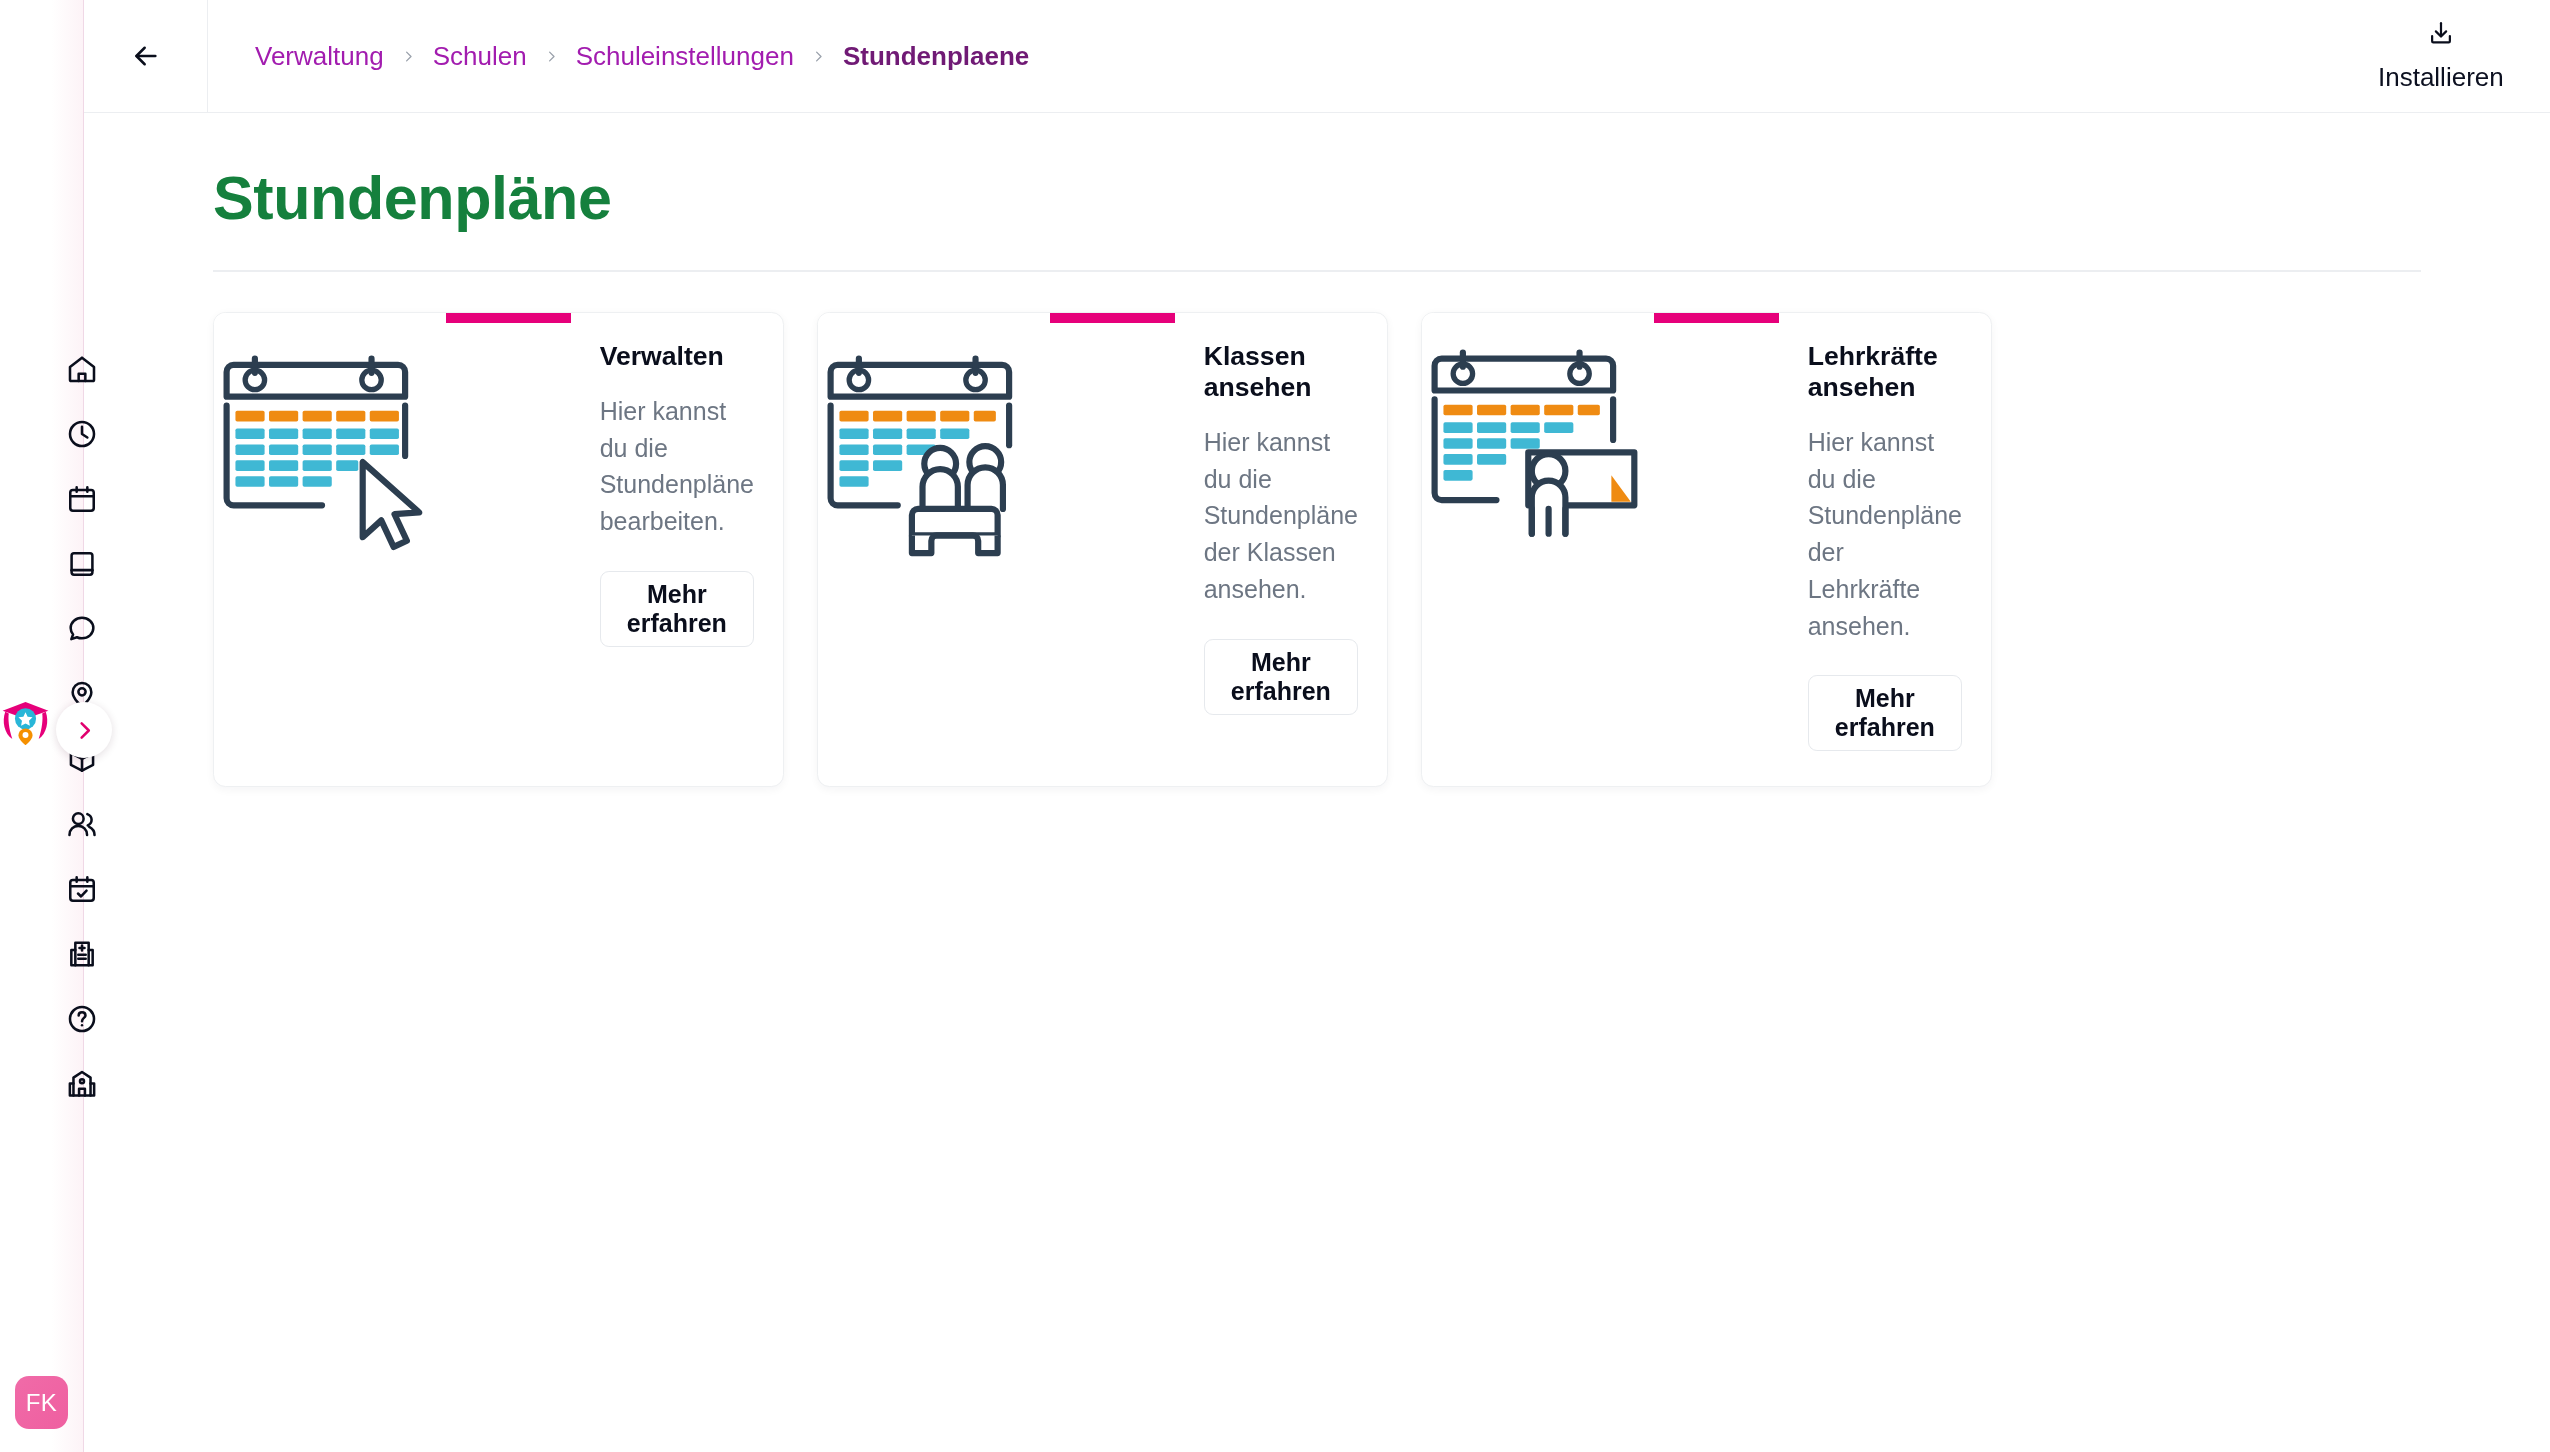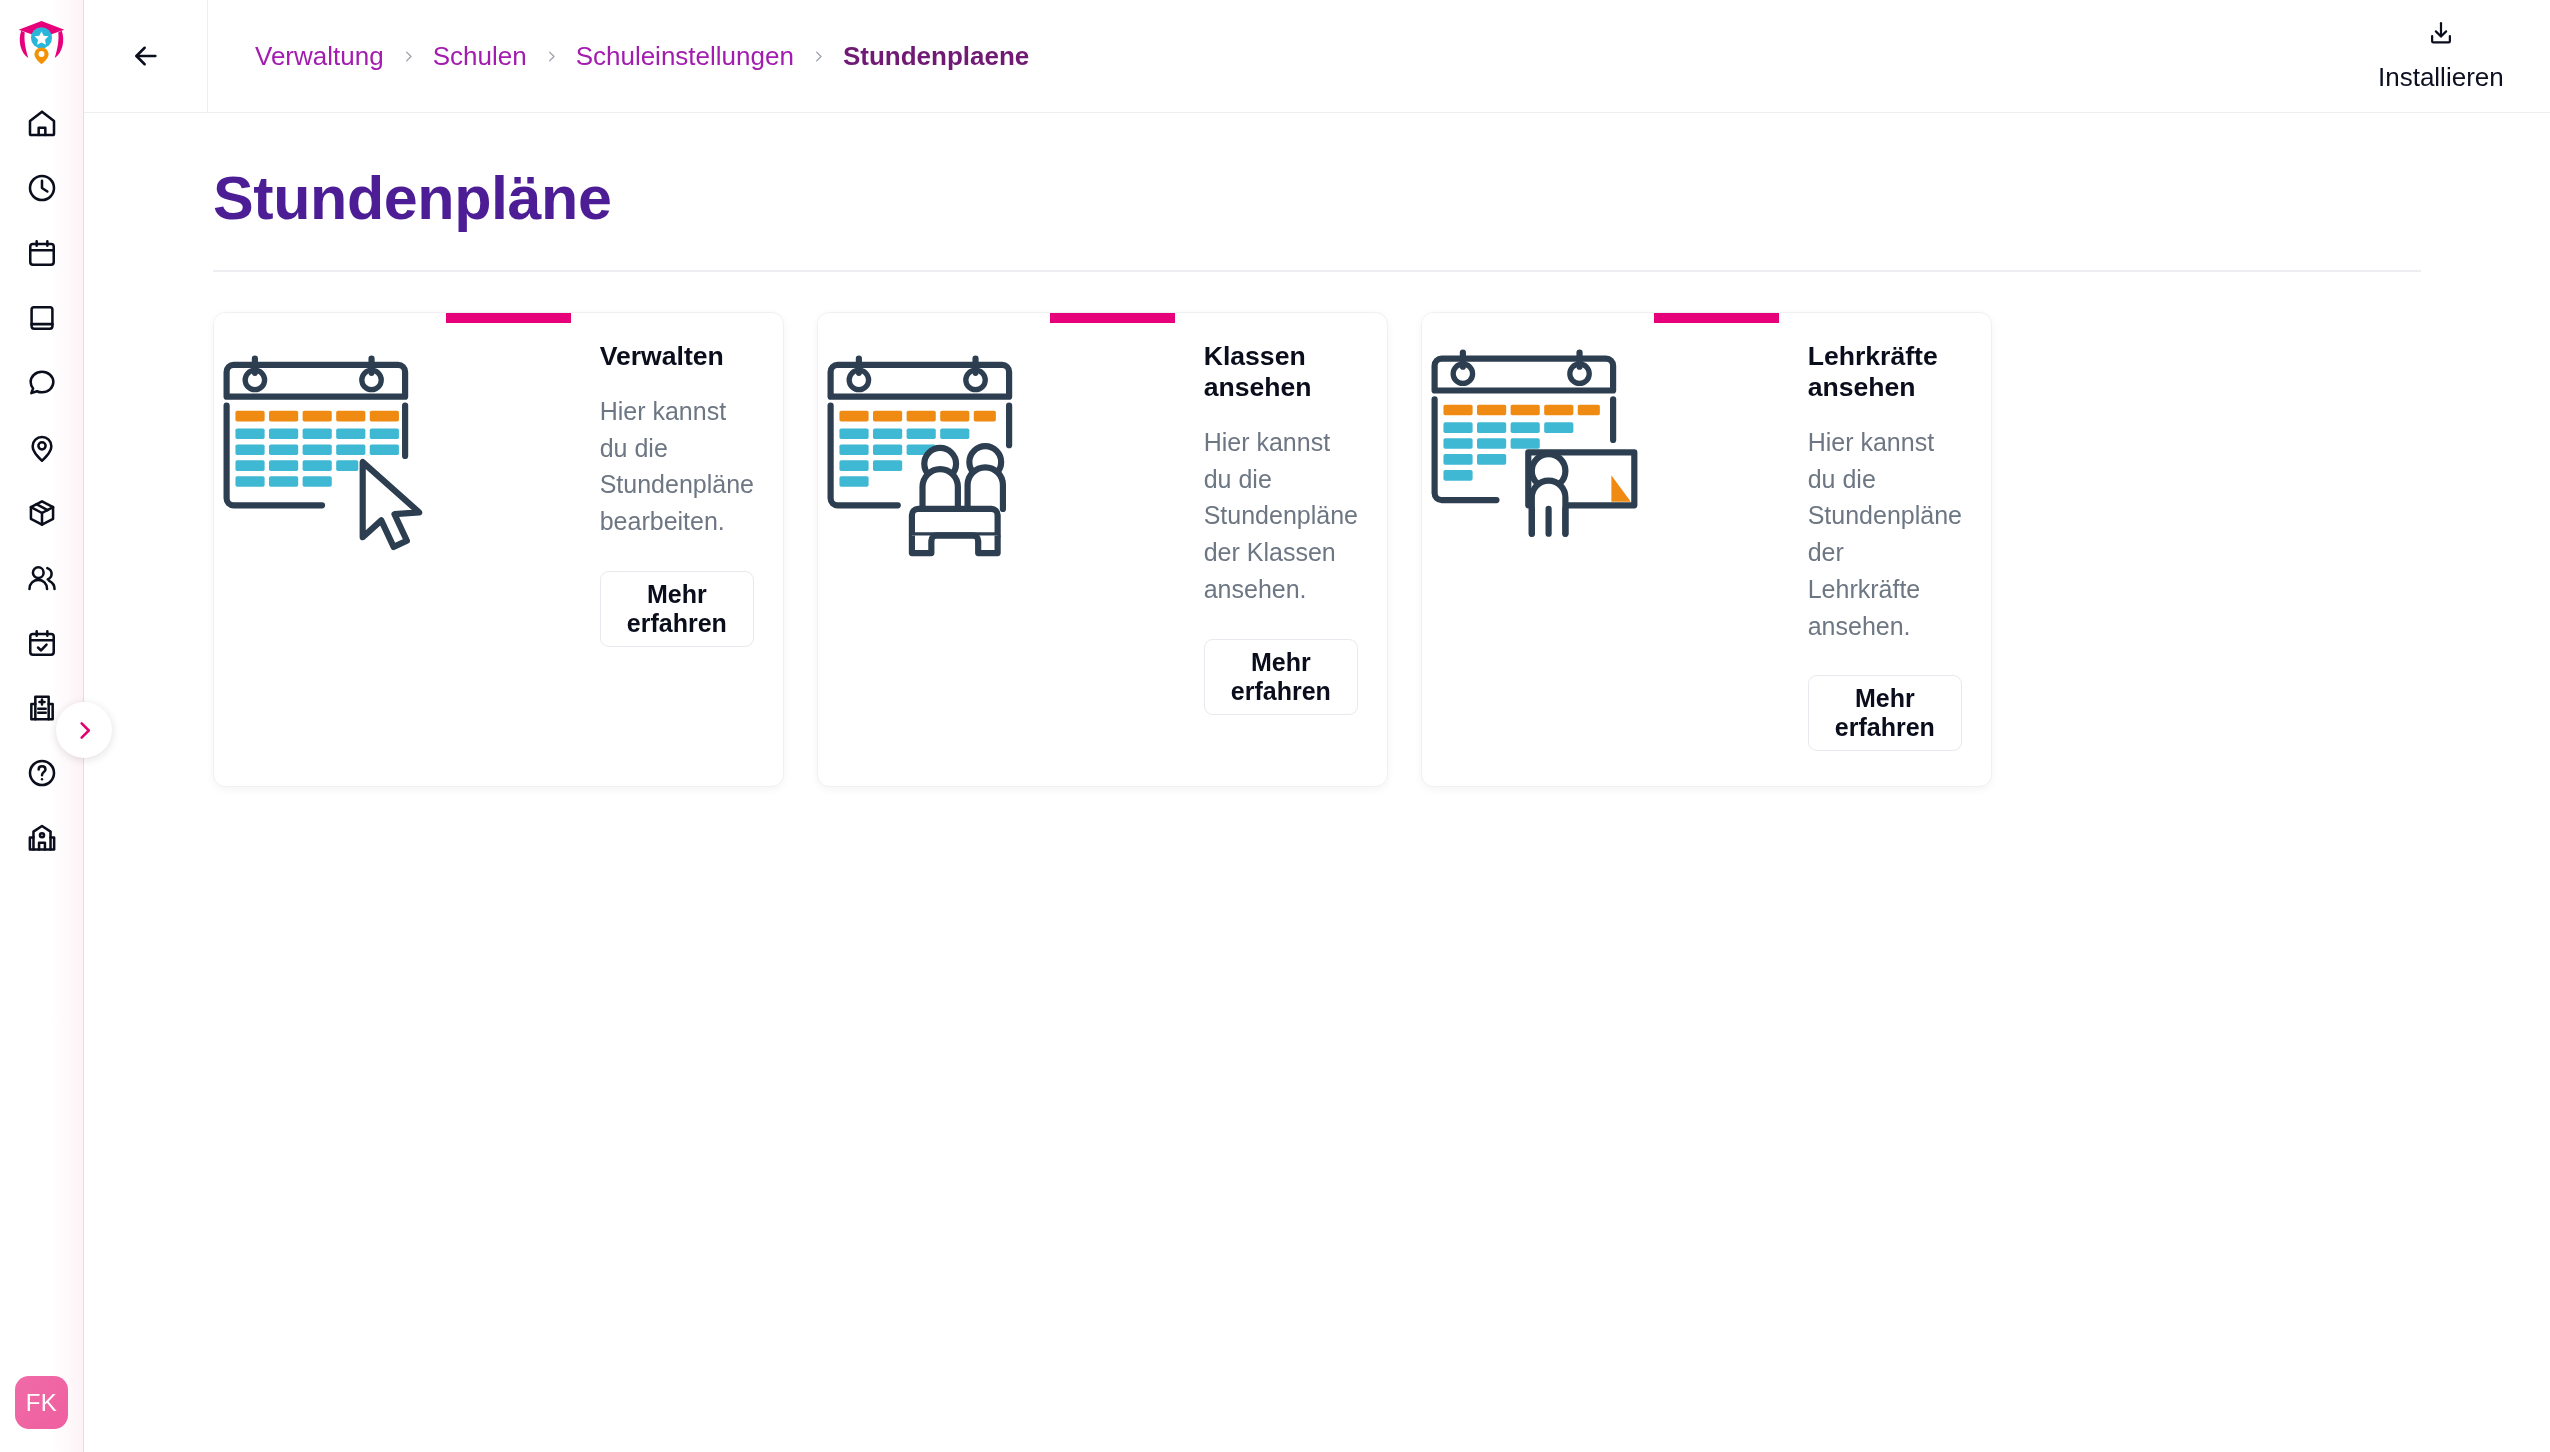--- a/index.html
+++ b/index.html
@@ -14,21 +14,21 @@
 
   .app { display: flex; width: 2550px; height: 1452px; position: relative; }
 
   
   .sidebar {
     width: 84px;
     height: 1452px;
     background: linear-gradient(to right, #ffffff 0%, #ffffff 62%, #fdf3f7 100%);
     border-right: 1.8px solid #f0d8e6;
     display: flex;
-    flex-direction: column;
+    flex-direction: row;
     align-items: center;
     flex: 0 0 84px;
     position: relative;
     z-index: 5;
   }
   .logo-wrap {
     margin-top: 12.4px;
     margin-bottom: 23px;
     width: 55px; height: 55px;
     display: flex; align-items: center; justify-content: center;
@@ -120,21 +120,21 @@
     white-space: nowrap;
     padding: 8.9px 5.3px;
     flex-direction: column;
   }
 
   
   .content { padding: 53px 0 0 0; flex: 1 1 auto; }
   .page-title {
     font-size: 61px;
     font-weight: bold;
-    color: #4c1d95;
+    color: #15803d;
     letter-spacing: -0.4px;
     margin: 0 0 0 129px;
     line-height: 1.05;
   }
   .page-sub {
     font-size: 26px;
     color: #6d7683;
     margin: 26px 0 0 129px;
   }
   .divider {

